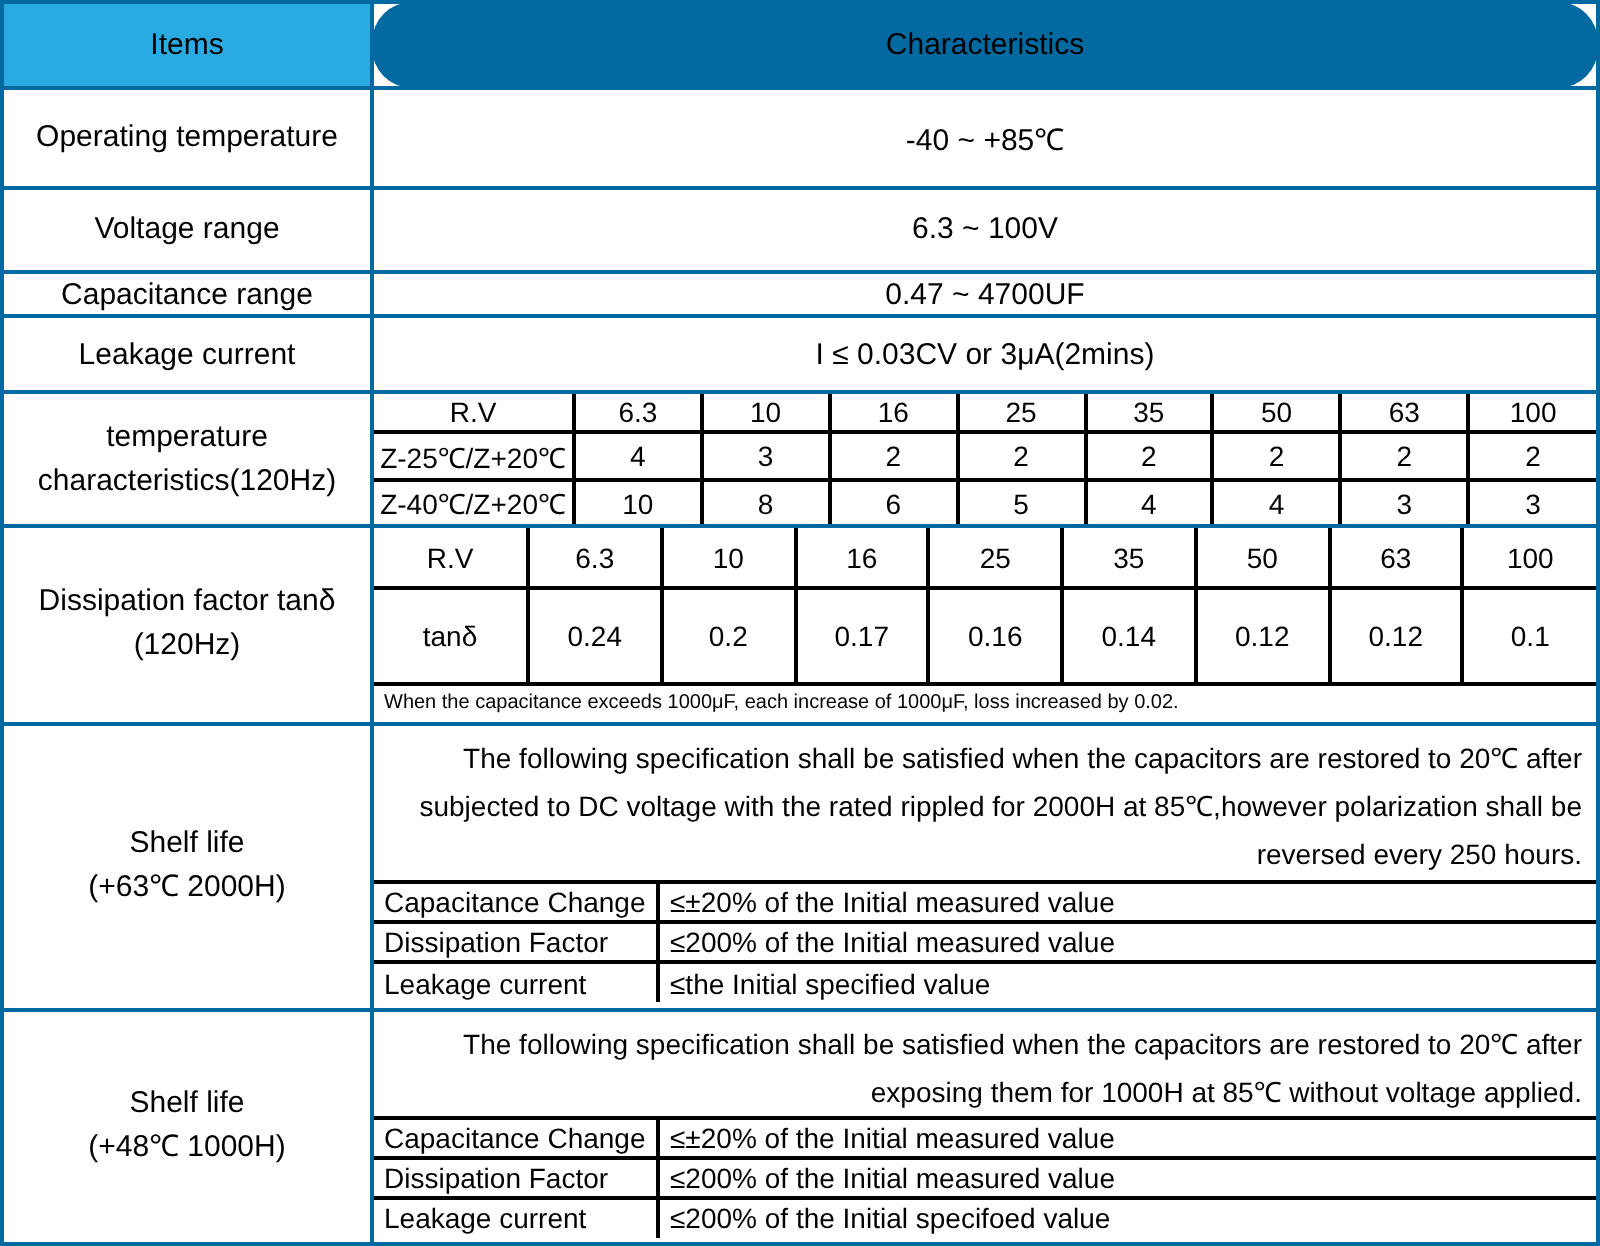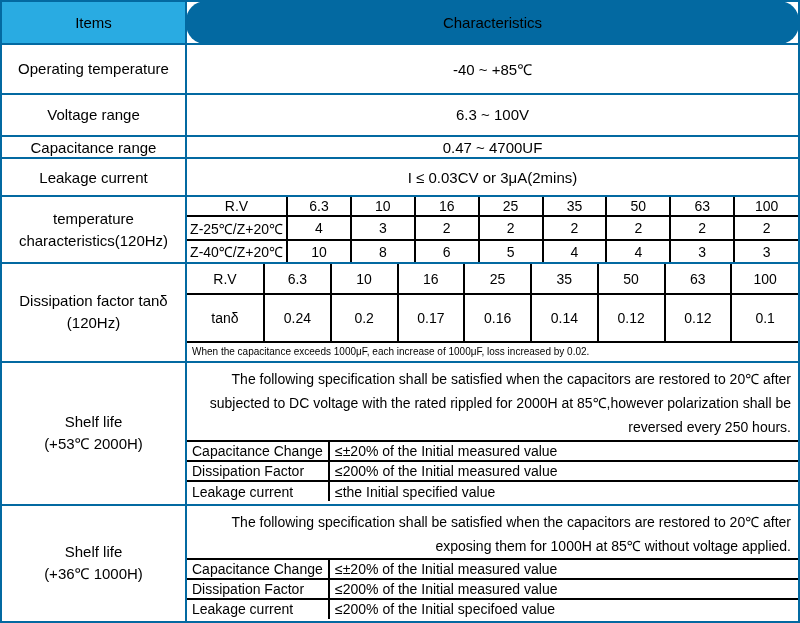--- a/index.html
+++ b/index.html
@@ -193,21 +193,21 @@
               <td class="note-cell" colspan="9">When the capacitance exceeds 1000μF, each increase of 1000μF, loss increased by 0.02.</td>
             </tr>
           </tbody>
             </table>
         </td>
       </tr>
 
       <tr style="height:140px">
         <td>
           <div class="lbl2">Shelf life</div>
-          <div class="lbl2">(+53℃ 2000H)</div>
+          <div class="lbl2">(+63℃ 2000H)</div>
         </td>
         <td class="nest">
           <div class="life-block" style="height:136px">
             <p class="desc">The following specification shall be satisfied when the capacitors are restored to 20℃ after subjected to DC voltage with the rated rippled for 2000H at 85℃,however polarization shall be reversed every 250 hours.</p>
             <table class="spec">
               <colgroup>
                   <col class="c-spec-label">
                   <col>
                 </colgroup>
               <tbody>
@@ -225,21 +225,21 @@
               </tr>
             </tbody>
               </table>
           </div>
         </td>
       </tr>
 
       <tr style="height:115px">
         <td>
           <div class="lbl2">Shelf life</div>
-          <div class="lbl2">(+36℃ 1000H)</div>
+          <div class="lbl2">(+48℃ 1000H)</div>
         </td>
         <td class="nest">
           <div class="life-block" style="height:111px">
             <p class="desc">The following specification shall be satisfied when the capacitors are restored to 20℃ after exposing them for 1000H at 85℃ without voltage applied.</p>
             <table class="spec">
               <colgroup>
                   <col class="c-spec-label">
                   <col>
                 </colgroup>
               <tbody>

